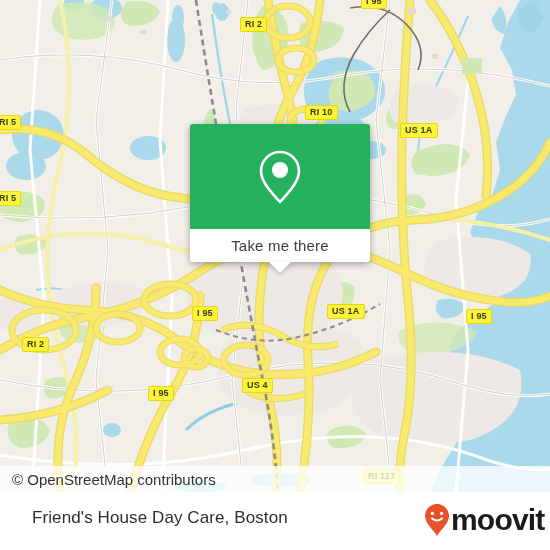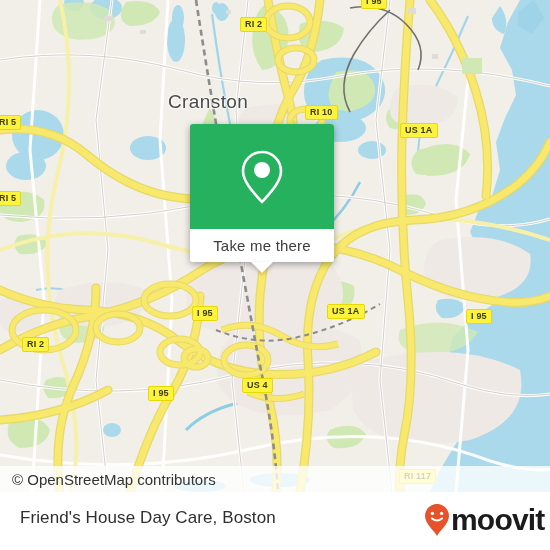--- a/index.html
+++ b/index.html
@@ -46,21 +46,21 @@
     position:absolute;left:0;top:466px;width:550px;height:26px;
     background:rgba(255,255,255,.78);
   }
   .attrib-text{
     position:absolute;left:12px;top:471px;
     font-size:15px;color:#333;white-space:nowrap;
   }
 
   
   .card{
-    position:absolute;left:190px;top:124px;width:144px;
+    position:absolute;left:190px;top:124px;width:180px;
     border-radius:3px;
     box-shadow:0 2px 7px rgba(0,0,0,.35);
     background:#fff;
   }
   .card-head{
     height:105px;
     background:#25b15d;
     border-radius:3px 3px 0 0;
     display:flex;align-items:center;justify-content:center;
   }
@@ -82,21 +82,21 @@
     border-top:11px solid #fff;
     filter:drop-shadow(0 2px 2px rgba(0,0,0,.22));
   }
 
   
   .bottombar{
     position:absolute;left:0;top:492px;width:550px;height:58px;
     background:#ffffff;overflow:hidden;
   }
   .caption{
-    position:absolute;left:20px;top:508px;
+    position:absolute;left:32px;top:508px;
     font-size:17px;color:#2f2f2f;letter-spacing:.1px;white-space:nowrap;
   }
   .logo{
     position:absolute;left:424px;top:503px;
     display:flex;align-items:center;gap:1px;
   }
   .logo-word{
     font-size:30px;font-weight:bold;color:#1b1b1b;letter-spacing:-.8px;line-height:30px;
   }
 </style>
@@ -273,35 +273,34 @@
           <g fill="#cfe8b4">
             <rect x="462" y="58" width="20" height="16"></rect>
             <rect x="468" y="62" width="9" height="3"></rect>
           </g>
         </g>
       </defs>
 
       <use href="#maptiles"></use>
     </svg>
 
-    <div class="place-label" style="left:168px;top:91px;">Cranston</div>
 
     <div class="shield" style="left:-6px;top:115px;">RI 5</div>
     <div class="shield" style="left:-6px;top:191px;">RI 5</div>
     <div class="shield" style="left:240px;top:17px;">RI 2</div>
     <div class="shield" style="left:361px;top:-6px;">I 95</div>
     <div class="shield" style="left:305px;top:105px;">RI 10</div>
     <div class="shield" style="left:400px;top:123px;">US 1A</div>
     <div class="shield" style="left:466px;top:309px;">I 95</div>
     <div class="shield" style="left:192px;top:306px;">I 95</div>
     <div class="shield" style="left:22px;top:337px;">RI 2</div>
     <div class="shield" style="left:327px;top:304px;">US 1A</div>
     <div class="shield" style="left:148px;top:386px;">I 95</div>
     <div class="shield" style="left:242px;top:378px;">US 4</div>
-    <div class="shield" style="left:363px;top:469px;margin-left:36px;">RI 117</div>
+    <div class="shield" style="left:363px;top:469px;">RI 117</div>
 
     <div class="attrib-strip"></div>
     <div class="attrib-text">© OpenStreetMap contributors</div>
   </div>
 
   <div class="card">
     <div class="card-head">
       <svg width="44" height="56" viewBox="0 0 44 56">
         <path d="M22,3 C11.5,3 3,11.5 3,22 C3,33 14,44 22,53 C30,44 41,33 41,22 C41,11.5 32.5,3 22,3 Z" fill="none" stroke="#ffffff" stroke-width="2.6" stroke-linejoin="round"></path>
         <circle cx="22" cy="21" r="8" fill="#ffffff"></circle>

